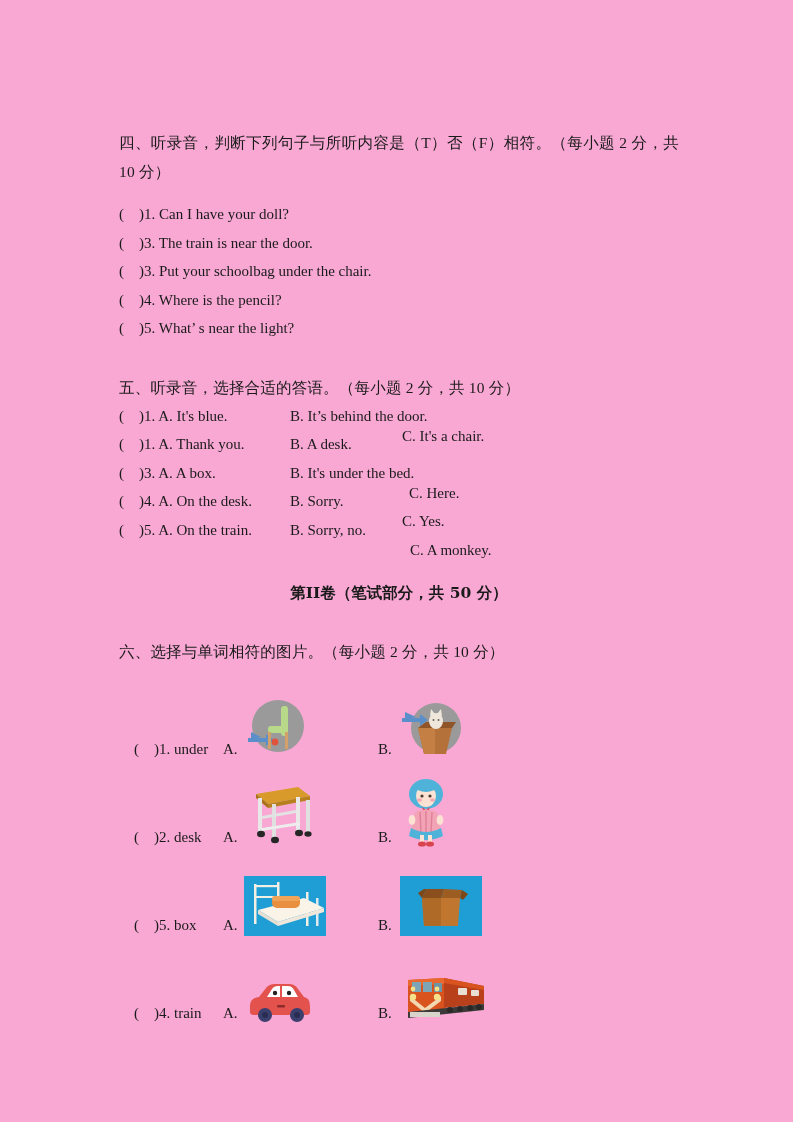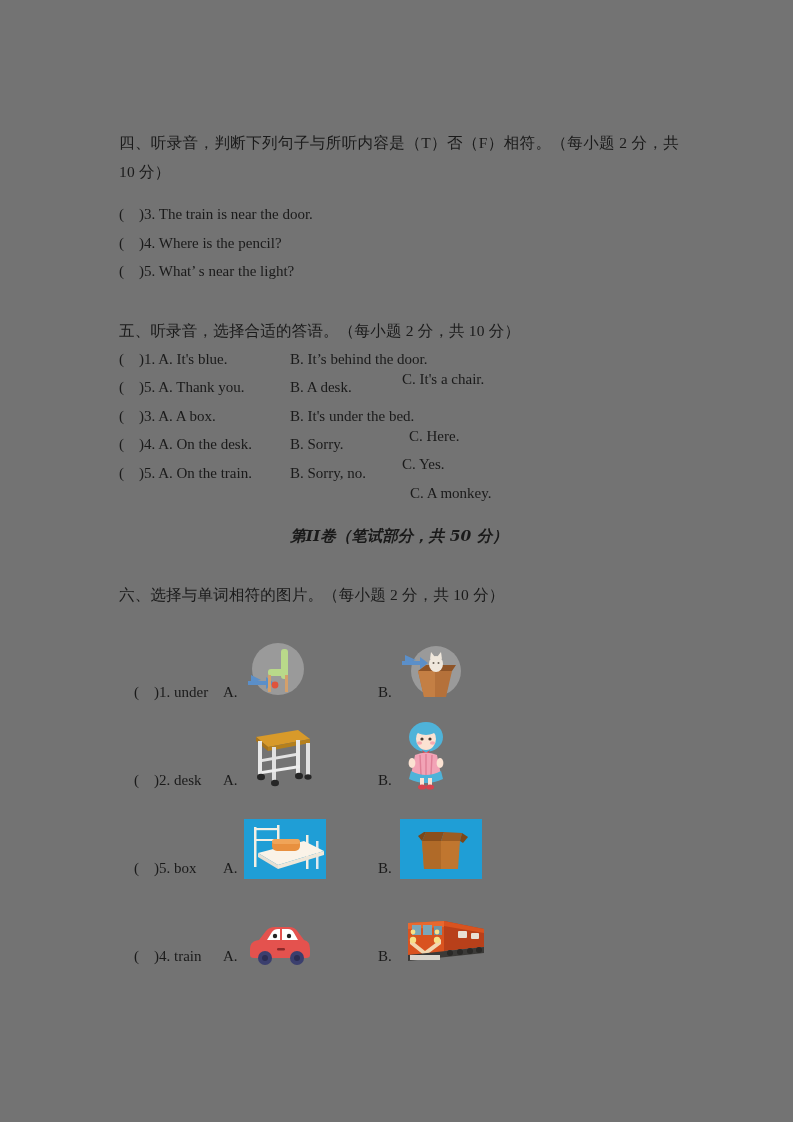--- a/index.html
+++ b/index.html
@@ -13,21 +13,21 @@
     position: relative;
     font-family: "Liberation Serif", "DejaVu Serif", serif;
     color: #1a1a1a;
     overflow: hidden;
   }
   .page {
     position: absolute;
     left: 0; top: 0;
     width: 793px;
     height: 1122px;
-    background: #737373;
+    background: #f9a8d4;
   }
   .content {
     position: absolute;
     left: 119px;
     top: 128px;
     width: 560px;
   }
 
   
   .sec-head {
@@ -44,21 +44,20 @@
     white-space: pre;
     margin: 0;
   }
 
   .center-head {
     text-align: center;
     font-size: 15.5px;
     font-weight: bold;
     line-height: 28px;
     font-family: "DejaVu Serif", "Liberation Serif", serif;
-    font-style: italic;
   }
 
   
   .gap-sm { height: 14px; }
   .gap-lg { height: 30px; }
 
   
   .opt-row {
     font-size: 15px;
     line-height: 28.5px;
@@ -110,37 +109,39 @@
 <body>
 
 <div class="page">
   <div class="content">
 
     <p class="sec-head">四、听录音，判断下列句子与所听内容是（T）否（F）相符。（每小题 2 分，共 10 分）</p>
 
     <div class="gap-sm"></div>
 
     <div>
+      <div class="qline">(    )1. Can I have your doll?</div>
       <div class="qline">(    )3. The train is near the door.</div>
+      <div class="qline">(    )3. Put your schoolbag under the chair.</div>
       <div class="qline">(    )4. Where is the pencil?</div>
       <div class="qline">(    )5. What’ s near the light?</div>
     </div>
 
     <div class="gap-lg"></div>
 
     <p class="sec-head">五、听录音，选择合适的答语。（每小题 2 分，共 10 分）</p>
 
     <div>
       <div class="opt-row">
         <span class="lead">(    )1. A. It's blue.</span>
         <span class="ob">B. It’s behind the door.</span>
         <span class="oc" style="left:283px">C. It's a chair.</span>
       </div>
       <div class="opt-row">
-        <span class="lead">(    )5. A. Thank you.</span>
+        <span class="lead">(    )1. A. Thank you.</span>
         <span class="ob">B. A desk.</span>
       </div>
       <div class="opt-row">
         <span class="lead">(    )3. A. A box.</span>
         <span class="ob">B. It's under the bed.</span>
         <span class="oc" style="left:290px">C. Here.</span>
       </div>
       <div class="opt-row">
         <span class="lead">(    )4. A. On the desk.</span>
         <span class="ob">B. Sorry.</span>

